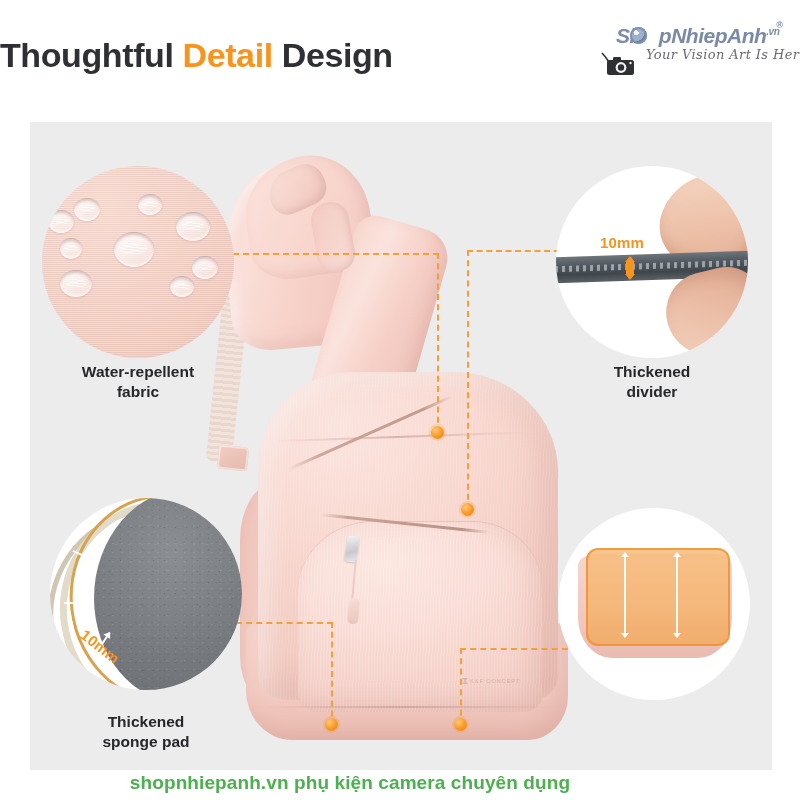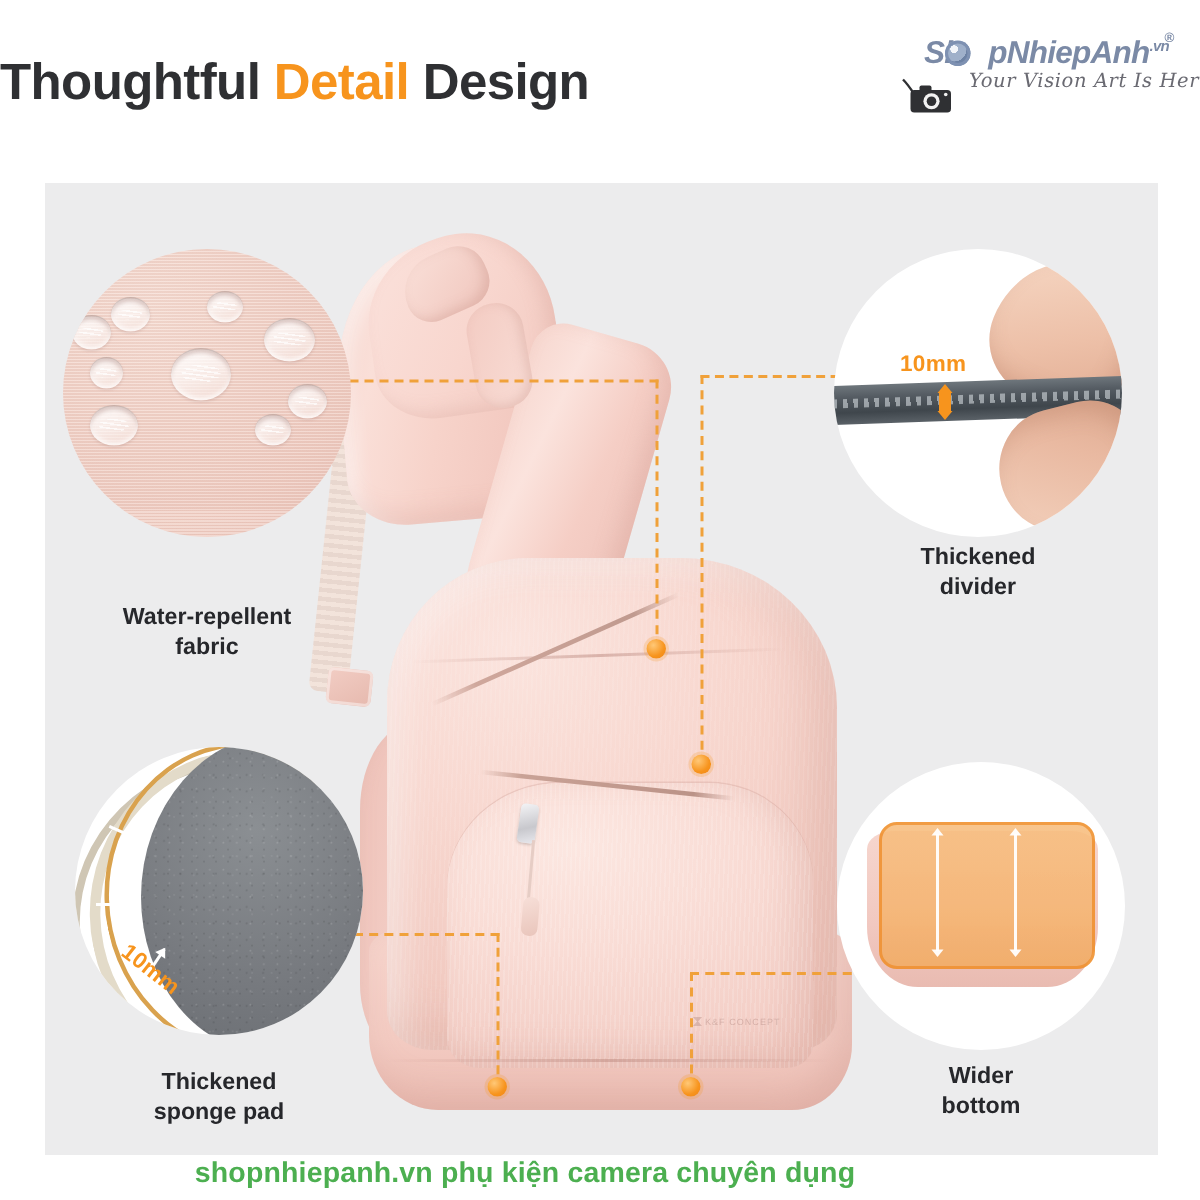--- a/index.html
+++ b/index.html
@@ -415,21 +415,21 @@
     <div class="drop" style="left:72px;top:66px;width:40px;height:34px;"></div>
     <div class="drop" style="left:6px;top:44px;width:26px;height:22px;"></div>
     <div class="drop" style="left:32px;top:32px;width:26px;height:22px;"></div>
     <div class="drop" style="left:96px;top:28px;width:24px;height:20px;"></div>
     <div class="drop" style="left:134px;top:46px;width:34px;height:28px;"></div>
     <div class="drop" style="left:18px;top:72px;width:22px;height:20px;"></div>
     <div class="drop" style="left:18px;top:104px;width:32px;height:26px;"></div>
     <div class="drop" style="left:150px;top:90px;width:26px;height:22px;"></div>
     <div class="drop" style="left:128px;top:110px;width:24px;height:20px;"></div>
   </div>
-  <div class="caption" style="left:42px;top:362px;width:192px;margin-top:40px;">Water-repellent
+  <div class="caption" style="left:42px;top:362px;width:192px;">Water-repellent
 fabric</div>
 
   <div class="circ" id="c-div">
     <div class="finger-top"></div>
     <div class="div-bar"></div>
     <div class="finger-bot"></div>
     <div class="mm-arrow" style="left:70px;top:95px;height:14px;"></div>
     <div class="mm-label" style="left:44px;top:68px;">10mm</div>
   </div>
   <div class="caption" style="left:556px;top:362px;width:192px;">Thickened
@@ -447,18 +447,16 @@
   </div>
   <div class="caption" style="left:50px;top:712px;width:192px;">Thickened
 sponge pad</div>
 
   <div class="circ" id="c-wide">
     <div class="wb-bag"></div>
     <div class="wb-high"></div>
     <div class="wb-arrow" style="left:66px;top:48px;height:78px;"></div>
     <div class="wb-arrow" style="left:118px;top:48px;height:78px;"></div>
   </div>
-  <div class="caption" style="left:558px;top:708px;width:192px;">Wider
-bottom</div>
 
   <div class="footer">shopnhiepanh.vn phụ kiện camera chuyên dụng</div>
 
 </div>
 
 </body></html>

